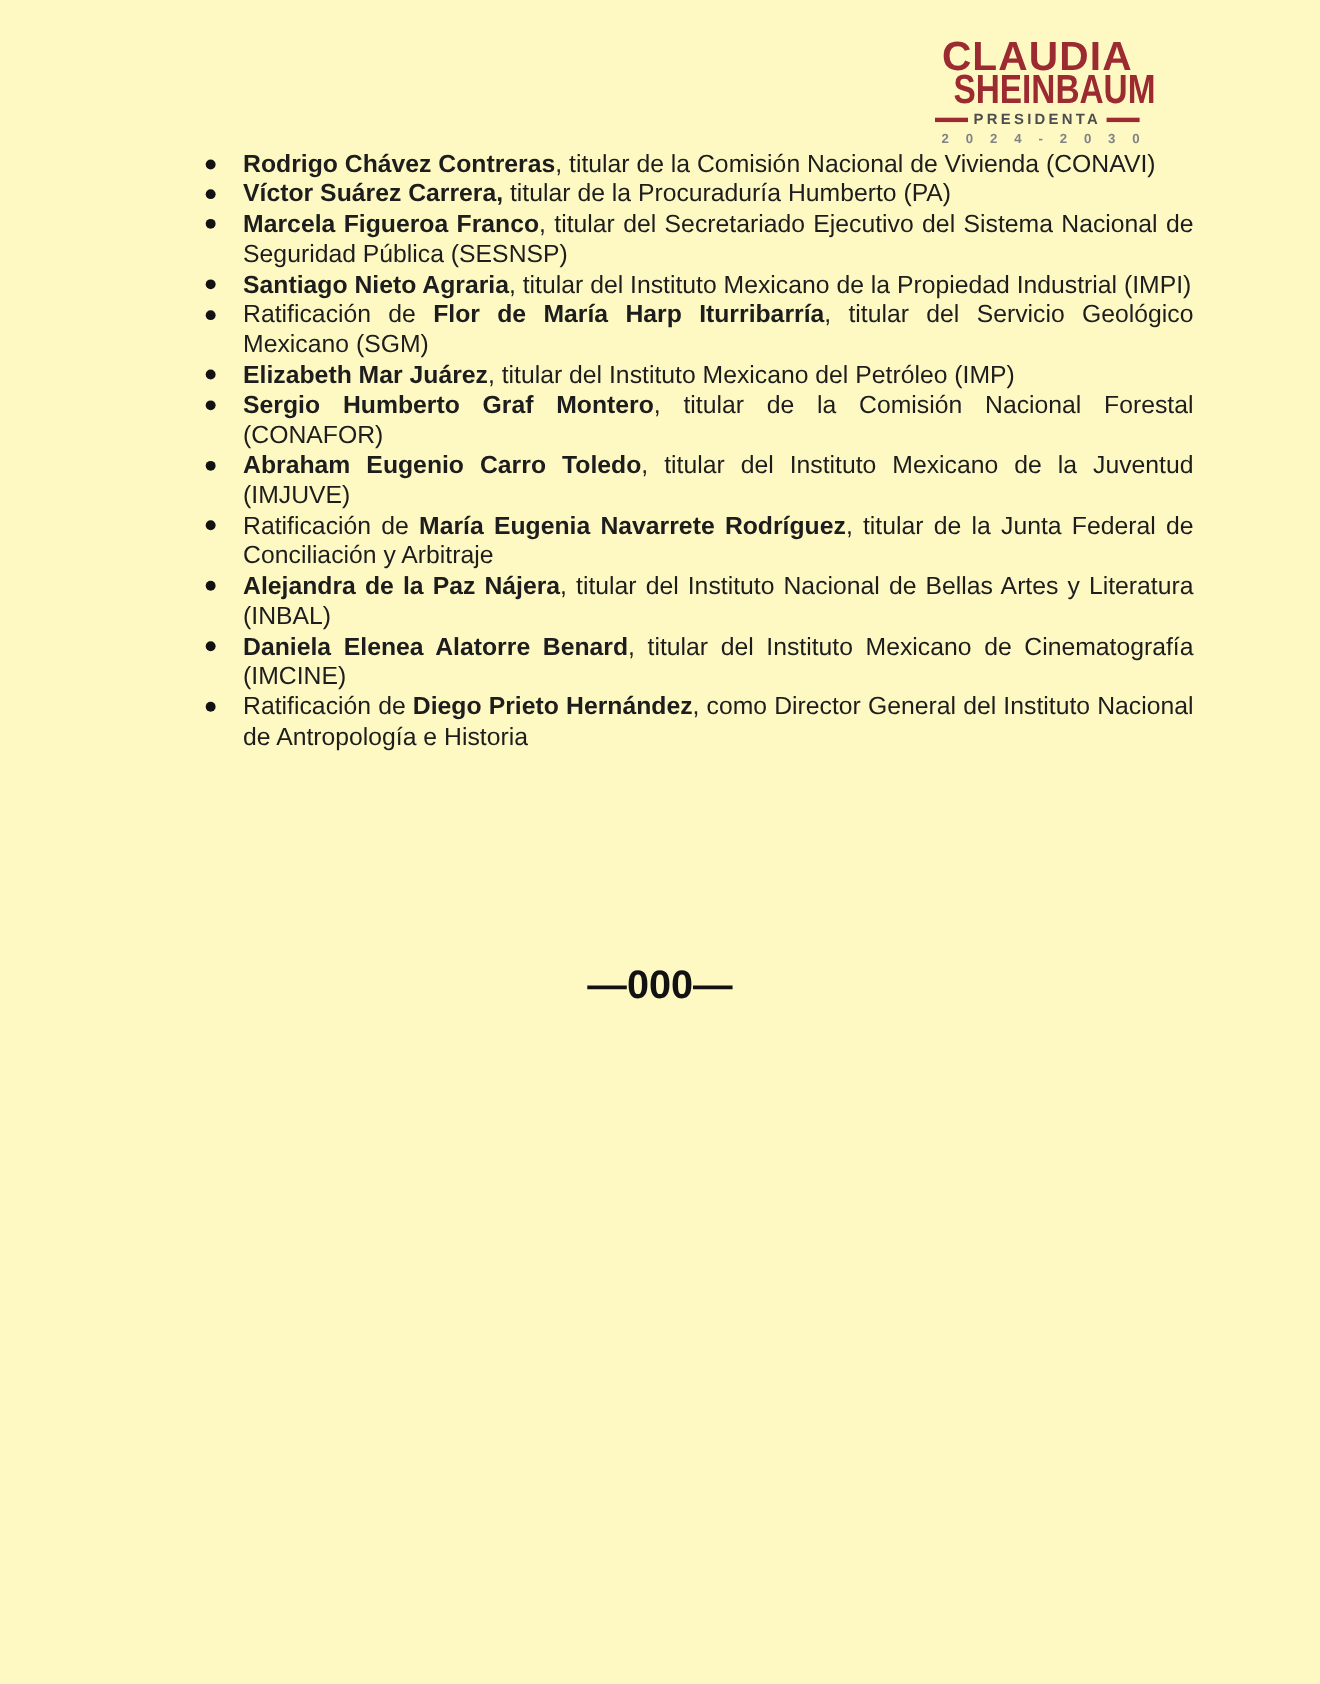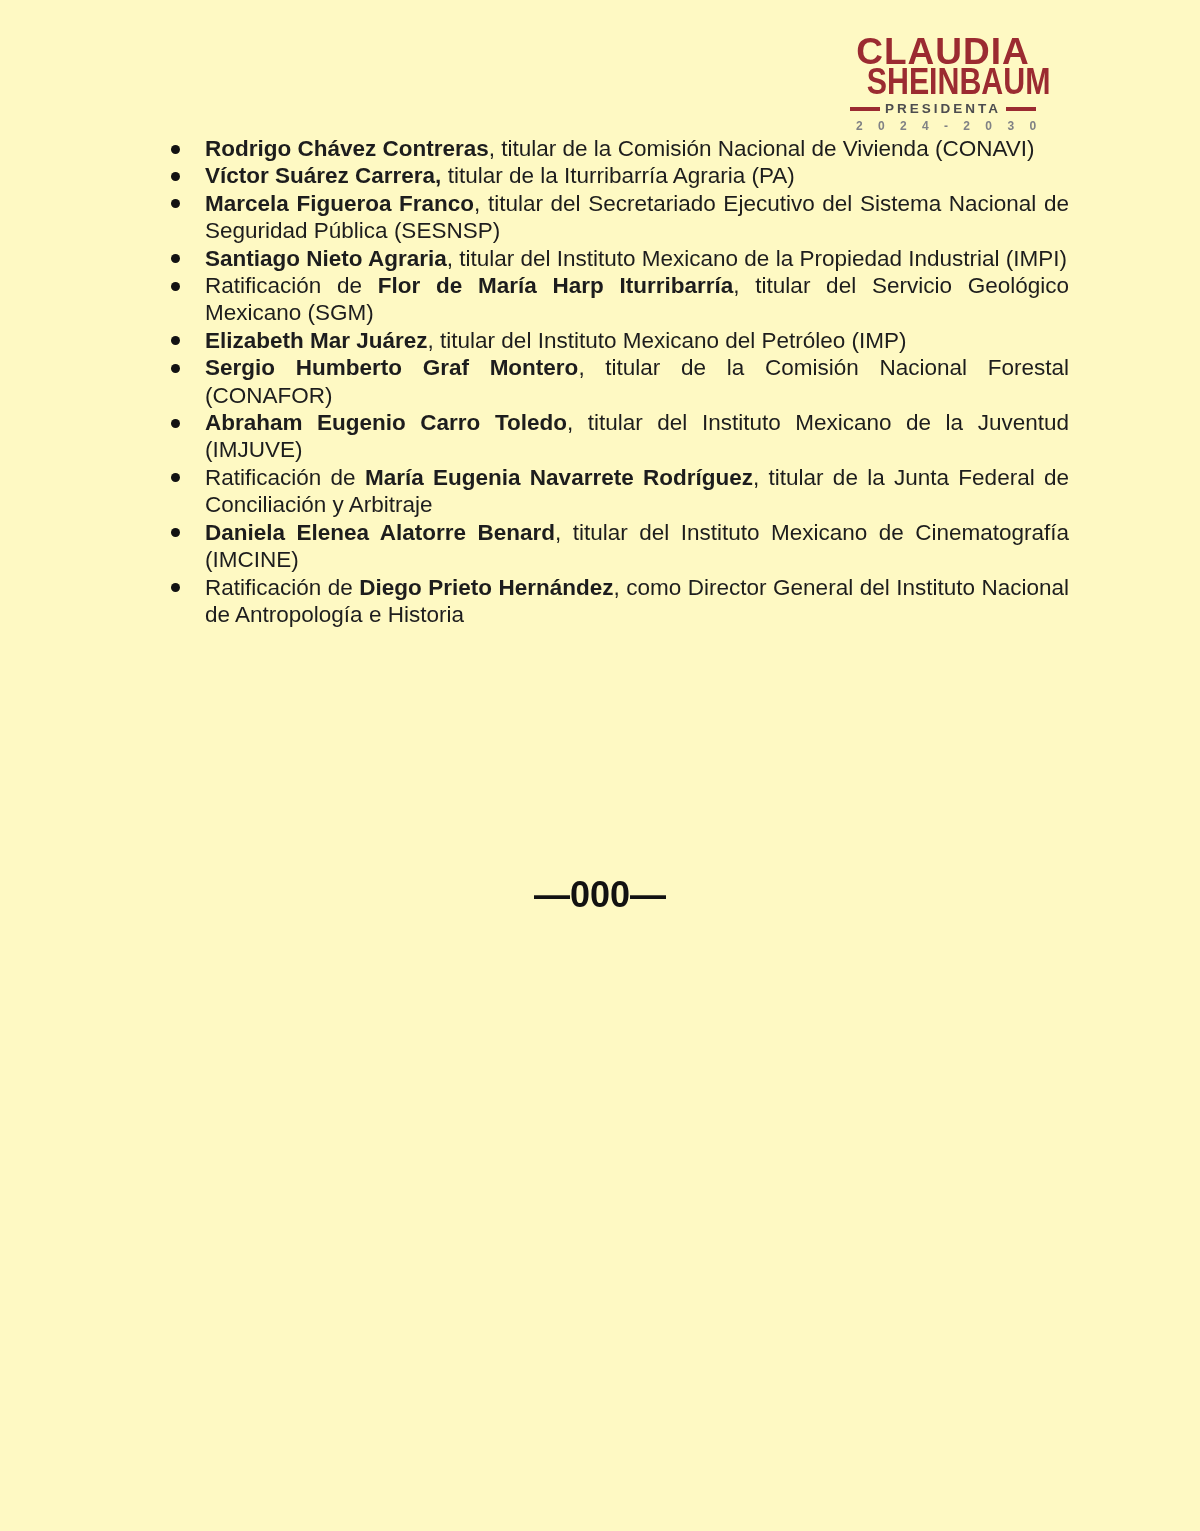--- a/index.html
+++ b/index.html
@@ -58,21 +58,21 @@
     color:var(--logo-gray);
     letter-spacing:6px;
     white-space:nowrap;
     text-align:center;
     margin-left:6px;
   }
 
   
   .list{
     position:absolute;
-    left:205px;top:135px;width:864px;
+    left:221px;top:135px;width:864px;
     font-size:22.5px;line-height:27.4px;
     color:var(--ink);
     text-align:justify;
   }
   .list li{
     list-style:none;
     position:relative;
   }
   .bullet{
     position:absolute;
@@ -107,21 +107,21 @@
     </div>
     <div class="logo-years">2 0 2 4 - 2 0 3 0</div>
   </div>
 
   <ul class="list">
     <li>
       <span class="bullet"></span><span></span><b>Rodrigo Chávez Contreras</b><span>, titular de la Comisión Nacional de Vivienda (CONAVI)</span>
     </li>
 
     <li>
-      <span class="bullet"></span><span></span><b>Víctor Suárez Carrera,</b><span> titular de la Iturribarría Agraria (PA)</span>
+      <span class="bullet"></span><span></span><b>Víctor Suárez Carrera,</b><span> titular de la Procuraduría Humberto (PA)</span>
     </li>
 
     <li>
       <span class="bullet"></span><span></span><b>Marcela Figueroa Franco</b><span>, titular del Secretariado Ejecutivo del Sistema Nacional de Seguridad Pública (SESNSP)</span>
     </li>
 
     <li>
       <span class="bullet"></span><span></span><b>Santiago Nieto Agraria</b><span>, titular del Instituto Mexicano de la Propiedad Industrial (IMPI)</span>
     </li>
 
@@ -140,20 +140,23 @@
 
     <li>
       <span class="bullet"></span><span></span><b>Abraham Eugenio Carro Toledo</b><span>, titular del Instituto Mexicano de la Juventud (IMJUVE)</span>
     </li>
 
     <li>
       <span class="bullet"></span><span>Ratificación de </span><b>María Eugenia Navarrete Rodríguez</b><span>, titular de la Junta Federal de Conciliación y Arbitraje</span>
     </li>
 
 
+    <li>
+      <span class="bullet"></span><span></span><b>Alejandra de la Paz Nájera</b><span>, titular del Instituto Nacional de Bellas Artes y Literatura (INBAL)</span>
+    </li>
 
     <li>
       <span class="bullet"></span><span></span><b>Daniela Elenea Alatorre Benard</b><span>, titular del Instituto Mexicano de Cinematografía (IMCINE)</span>
     </li>
 
     <li>
       <span class="bullet"></span><span>Ratificación de </span><b>Diego Prieto Hernández</b><span>, como Director General del Instituto Nacional de Antropología e Historia</span>
     </li>
   </ul>
 

